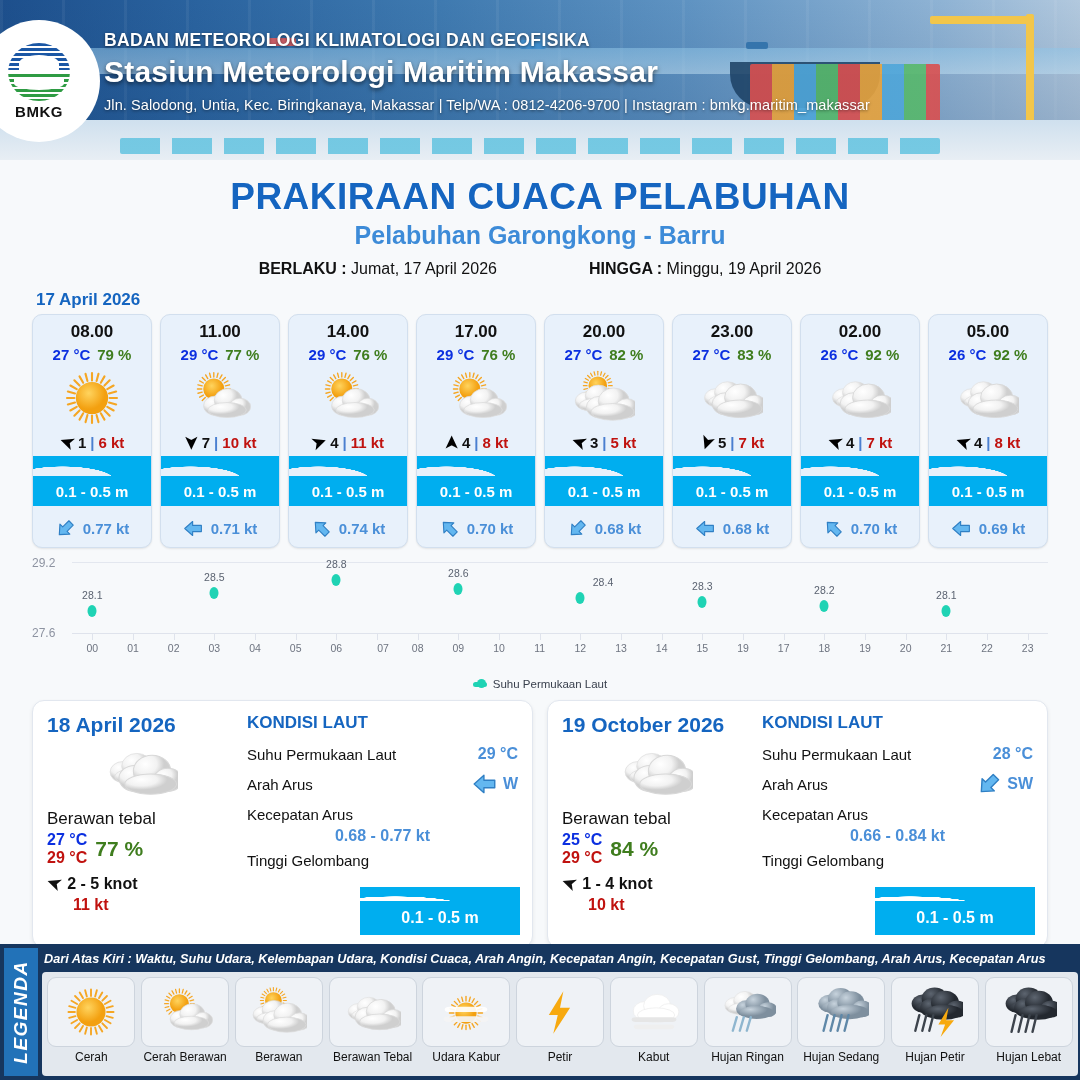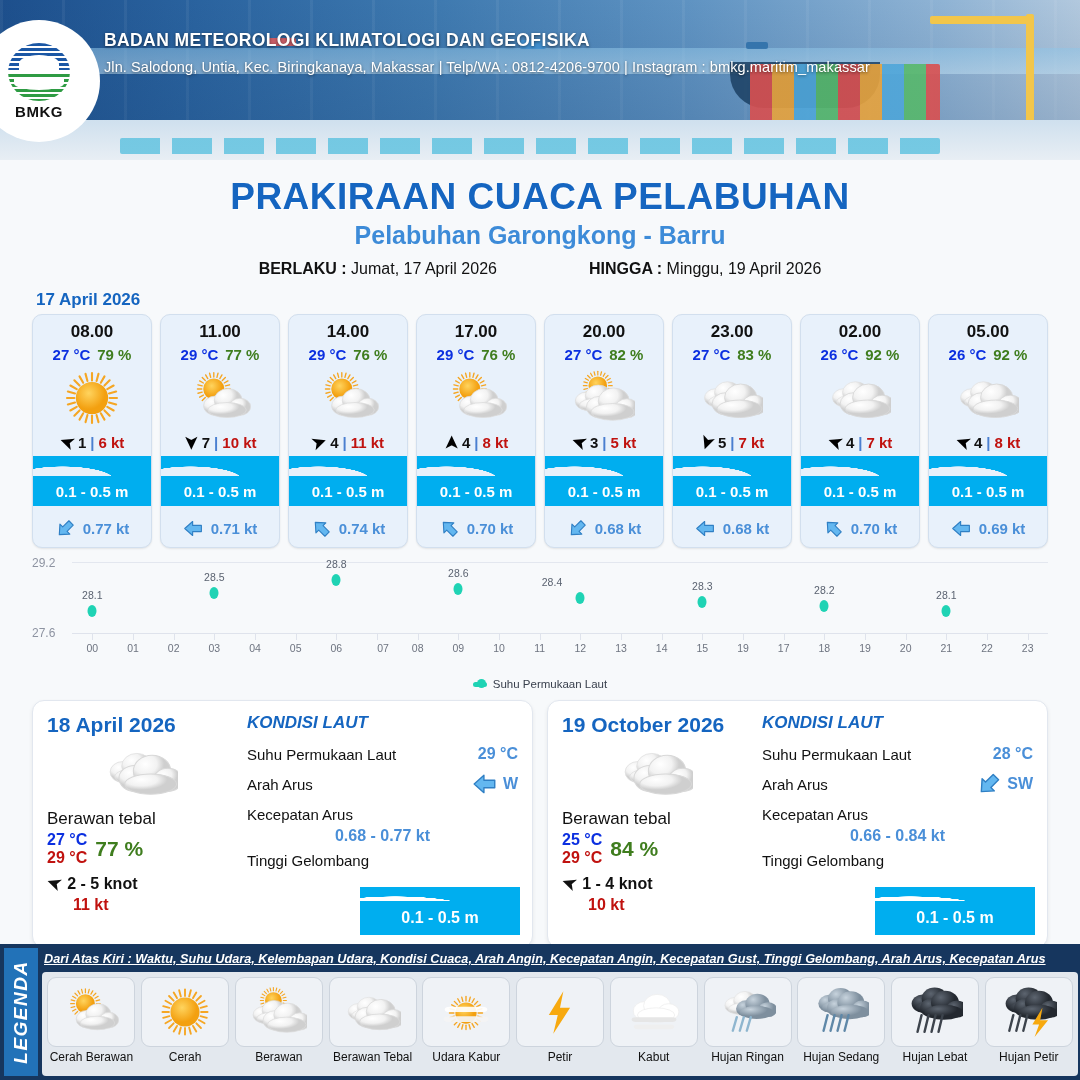--- a/index.html
+++ b/index.html
@@ -201,21 +201,21 @@
   .day-cond { font-size:17px; color:#111; margin-top:6px; }
   .day-temps { display:flex; align-items:center; gap:8px; margin-top:2px;}
   .day-tcol { display:flex; flex-direction:column; }
   .t-min { font-size:16px; font-weight:bold; color:#0b2fe0; }
   .t-max { font-size:16px; font-weight:bold; color:#c0120f; }
   .d-hum { font-size:21px; font-weight:bold; color:#3f7d1e; }
   .day-wind { display:flex; align-items:center; gap:6px; margin-top:6px; font-size:16px; font-weight:bold; color:#111;}
   .day-gust { font-size:16px; font-weight:bold; color:#c0120f; margin-left:26px; margin-top:2px; }
 
   .day-right { flex:1; padding-left:10px; position:relative; }
-  .kl-title { font-size:17px; font-weight:bold; color:#1565c0; margin-bottom:6px;font-style:italic; }
+  .kl-title { font-size:17px; font-weight:bold; color:#1565c0; margin-bottom:6px; }
   .kl-row { display:flex; justify-content:space-between; align-items:center; min-height:30px; }
   .kl-lab { font-size:15px; color:#111; }
   .kl-val { font-size:16px; font-weight:bold; color:#4a8fd8; }
   .kl-dir { display:flex; align-items:center; gap:5px; }
   .kl-speed { font-size:16px; font-weight:bold; color:#4a8fd8; text-align:center; margin-top:-2px;}
   .kl-wave {
     position:absolute; right:-2px; bottom:-2px; width:160px; height:46px;
   }
   .kl-wave .body{
     position:absolute; left:0; bottom:0; width:100%; height:34px; background:#00aeef;
@@ -236,21 +236,21 @@
   .legenda-bar {
     position:absolute; left:4px; top:4px; width:34px; height:128px;
     background:#2272b8; display:flex; align-items:center; justify-content:center;
   }
   .legenda-bar span {
     transform:rotate(-90deg); white-space:nowrap;
     color:#fff; font-size:19px; font-weight:bold; font-style:italic; letter-spacing:1.5px;
   }
   .legend-note {
     position:absolute; left:44px; top:8px; right:6px;
-    color:#fff; font-size:12.7px; font-style:italic; font-weight:bold;text-decoration:underline;
+    color:#fff; font-size:12.7px; font-style:italic; font-weight:bold;
   }
   .legend-items {
     position:absolute; left:42px; top:28px; right:2px; height:104px;
     background:#e3e8ee; border-radius:4px;
     display:flex; align-items:flex-start; padding:5px 4px 0 4px; gap:3px;
   }
   .li { flex:1; display:flex; flex-direction:column; align-items:center; }
   .li-box {
     width:100%; max-width:88px; height:70px; background:#eff2f6;
     border:1px solid #cdd4dd; border-radius:9px;
@@ -280,20 +280,21 @@
       <div class="top"></div>
         <div class="arc"></div>
         <div class="bot"></div>
         <div class="wave"></div>
     </div>
     <div class="logo-text">BMKG</div>
   </div>
 
   <div class="hdr-txt">
     <div class="hdr-line1">BADAN METEOROLOGI KLIMATOLOGI DAN GEOFISIKA</div>
+    <div class="hdr-line2">Stasiun Meteorologi Maritim Makassar</div>
     <div class="hdr-line3">Jln. Salodong, Untia, Kec. Biringkanaya, Makassar | Telp/WA : 0812-4206-9700 | Instagram : bmkg.maritim_makassar</div>
   </div>
 </div>
 
 <div class="title-main">PRAKIRAAN CUACA PELABUHAN</div>
 <div class="title-sub">Pelabuhan Garongkong - Barru</div>
 <div class="validity">
   <div>
     <b>BERLAKU :</b>
     <span>Jumat, 17 April 2026</span>
@@ -953,21 +954,21 @@
       <div class="x-lab" style="left:1001.6666666666666px">23</div>
       <div class="dot" style="left:66.33333333333333px;top:48.81249999999997px;background:#1fd3b4"></div>
       <div class="dot-lab" style="left:66.33333333333333px;top:38.81249999999997px">28.1</div>
       <div class="dot" style="left:188.33333333333334px;top:31.062500000000007px;background:#1fd3b4"></div>
       <div class="dot-lab" style="left:188.33333333333334px;top:21.062500000000007px">28.5</div>
       <div class="dot" style="left:310.3333333333333px;top:17.749999999999957px;background:#1fd3b4"></div>
       <div class="dot-lab" style="left:310.3333333333333px;top:7.749999999999957px">28.8</div>
       <div class="dot" style="left:432.3333333333333px;top:26.624999999999936px;background:#1fd3b4"></div>
       <div class="dot-lab" style="left:432.3333333333333px;top:16.624999999999936px">28.6</div>
       <div class="dot" style="left:554.3333333333334px;top:35.50000000000008px;background:#1fd3b4"></div>
-      <div class="dot-lab" style="left:526px;top:25.500000000000078px">28.4</div>
+      <div class="dot-lab" style="left:577px;top:25.500000000000078px">28.4</div>
       <div class="dot" style="left:676.3333333333334px;top:39.937499999999986px;background:#1fd3b4"></div>
       <div class="dot-lab" style="left:676.3333333333334px;top:29.937499999999986px">28.3</div>
       <div class="dot" style="left:798.3333333333334px;top:44.37500000000006px;background:#1fd3b4"></div>
       <div class="dot-lab" style="left:798.3333333333334px;top:34.37500000000006px">28.2</div>
       <div class="dot" style="left:920.3333333333334px;top:48.81249999999997px;background:#1fd3b4"></div>
       <div class="dot-lab" style="left:920.3333333333334px;top:38.81249999999997px">28.1</div>
     </div>
 </div>
 <div class="chart-legend">
   <span class="legend-mark"></span>
@@ -1136,20 +1137,75 @@
     </div>
     </div>
   </div>
 
 <div class="legend-block">
   <div class="legenda-bar">
     <span>LEGENDA</span>
   </div>
   <div class="legend-note">Dari Atas Kiri : Waktu, Suhu Udara, Kelembapan Udara, Kondisi Cuaca, Arah Angin, Kecepatan Angin, Kecepatan Gust, Tinggi Gelombang, Arah Arus, Kecepatan Arus</div>
   <div class="legend-items" id="legend-items">
+      <div class="li">
+        <div class="li-box">
+      <span>
+            <svg width="56" height="52" viewBox="0 0 56 52">
+              <defs>
+    <radialGradient id="cw" cx="32%" cy="28%">
+                  <stop offset="0%" stop-color="#ffffff"></stop>
+                  <stop offset="62%" stop-color="#f2f2f2"></stop>
+                  <stop offset="100%" stop-color="#cfcfcf"></stop>
+                </radialGradient>
+    <radialGradient id="cg" cx="32%" cy="28%">
+                  <stop offset="0%" stop-color="#c7d3dd"></stop>
+                  <stop offset="100%" stop-color="#7e8f9e"></stop>
+                </radialGradient>
+    <radialGradient id="cd" cx="35%" cy="28%">
+                  <stop offset="0%" stop-color="#5d6570"></stop>
+                  <stop offset="100%" stop-color="#23282f"></stop>
+                </radialGradient>
+  </defs>
+              <defs>
+                <radialGradient id="sg282614.56" cx="40%" cy="35%">
+                  <stop offset="0%" stop-color="#ffd45e"></stop>
+                  <stop offset="100%" stop-color="#f3a010"></stop>
+                </radialGradient>
+              </defs>
+  <line x1="44.06" y1="26" x2="50.568" y2="26" stroke="#f5a623" stroke-width="1.8928" stroke-linecap="round" opacity="1"></line>
+              <line x1="43.51276877020244" y1="30.15663386434648" x2="49.7990140476917" y2="31.841028209873688" stroke="#f5a623" stroke-width="1.8928" stroke-linecap="round" opacity="1"></line>
+              <line x1="41.90836798477809" y1="34.03" x2="47.54446131260721" y2="37.284" stroke="#f5a623" stroke-width="1.8928" stroke-linecap="round" opacity="1"></line>
+              <line x1="39.35613490585595" y1="37.35613490585595" x2="43.95798583781801" y2="41.957985837818" stroke="#f5a623" stroke-width="1.8928" stroke-linecap="round" opacity="1"></line>
+              <line x1="36.03" y1="39.90836798477808" x2="39.284000000000006" y2="45.54446131260721" stroke="#f5a623" stroke-width="1.8928" stroke-linecap="round" opacity="1"></line>
+              <line x1="32.15663386434648" y1="41.51276877020244" x2="33.84102820987369" y2="47.7990140476917" stroke="#f5a623" stroke-width="1.8928" stroke-linecap="round" opacity="1"></line>
+              <line x1="28" y1="42.06" x2="28" y2="48.568" stroke="#f5a623" stroke-width="1.8928" stroke-linecap="round" opacity="1"></line>
+              <line x1="23.84336613565352" y1="41.51276877020244" x2="22.158971790126316" y2="47.7990140476917" stroke="#f5a623" stroke-width="1.8928" stroke-linecap="round" opacity="1"></line>
+              <line x1="19.970000000000002" y1="39.90836798477809" x2="16.716000000000005" y2="45.54446131260721" stroke="#f5a623" stroke-width="1.8928" stroke-linecap="round" opacity="1"></line>
+              <line x1="16.643865094144047" y1="37.35613490585595" x2="12.042014162181996" y2="41.95798583781801" stroke="#f5a623" stroke-width="1.8928" stroke-linecap="round" opacity="1"></line>
+              <line x1="14.091632015221913" y1="34.03" x2="8.455538687392785" y2="37.284" stroke="#f5a623" stroke-width="1.8928" stroke-linecap="round" opacity="1"></line>
+              <line x1="12.487231229797562" y1="30.15663386434649" x2="6.200985952308308" y2="31.841028209873695" stroke="#f5a623" stroke-width="1.8928" stroke-linecap="round" opacity="1"></line>
+              <line x1="11.939999999999998" y1="26.000000000000004" x2="5.431999999999999" y2="26.000000000000004" stroke="#f5a623" stroke-width="1.8928" stroke-linecap="round" opacity="1"></line>
+              <line x1="12.48723122979756" y1="21.843366135653515" x2="6.200985952308304" y2="20.15897179012631" stroke="#f5a623" stroke-width="1.8928" stroke-linecap="round" opacity="1"></line>
+              <line x1="14.091632015221911" y1="17.970000000000006" x2="8.455538687392785" y2="14.716000000000006" stroke="#f5a623" stroke-width="1.8928" stroke-linecap="round" opacity="1"></line>
+              <line x1="16.64386509414404" y1="14.64386509414405" x2="12.042014162181985" y2="10.042014162182003" stroke="#f5a623" stroke-width="1.8928" stroke-linecap="round" opacity="1"></line>
+              <line x1="19.96999999999999" y1="12.091632015221919" x2="16.715999999999987" y2="6.455538687392792" stroke="#f5a623" stroke-width="1.8928" stroke-linecap="round" opacity="1"></line>
+              <line x1="23.84336613565352" y1="10.48723122979756" x2="22.158971790126316" y2="4.200985952308304" stroke="#f5a623" stroke-width="1.8928" stroke-linecap="round" opacity="1"></line>
+              <line x1="27.999999999999996" y1="9.939999999999998" x2="27.999999999999996" y2="3.4319999999999986" stroke="#f5a623" stroke-width="1.8928" stroke-linecap="round" opacity="1"></line>
+              <line x1="32.156633864346475" y1="10.487231229797558" x2="33.84102820987368" y2="4.200985952308301" stroke="#f5a623" stroke-width="1.8928" stroke-linecap="round" opacity="1"></line>
+              <line x1="36.03" y1="12.091632015221915" x2="39.284000000000006" y2="6.455538687392789" stroke="#f5a623" stroke-width="1.8928" stroke-linecap="round" opacity="1"></line>
+              <line x1="39.35613490585595" y1="14.643865094144042" x2="43.957985837818" y2="10.04201416218199" stroke="#f5a623" stroke-width="1.8928" stroke-linecap="round" opacity="1"></line>
+              <line x1="41.90836798477808" y1="17.96999999999999" x2="47.54446131260721" y2="14.715999999999989" stroke="#f5a623" stroke-width="1.8928" stroke-linecap="round" opacity="1"></line>
+              <line x1="43.512768770202435" y1="21.843366135653504" x2="49.799014047691685" y2="20.158971790126294" stroke="#f5a623" stroke-width="1.8928" stroke-linecap="round" opacity="1"></line>
+              <circle cx="28" cy="26" r="14.56" fill="url(#sg282614.56)"></circle>
+            </svg>
+          </span>
+    </div>
+    <div class="li-lab">Cerah</div>
+      </div>
       <div class="li">
         <div class="li-box">
       <span>
             <svg width="56" height="52" viewBox="0 0 56 52">
               <defs>
     <radialGradient id="cw" cx="32%" cy="28%">
                   <stop offset="0%" stop-color="#ffffff"></stop>
                   <stop offset="62%" stop-color="#f2f2f2"></stop>
                   <stop offset="100%" stop-color="#cfcfcf"></stop>
                 </radialGradient>
@@ -1217,75 +1273,20 @@
     <radialGradient id="cg" cx="32%" cy="28%">
                   <stop offset="0%" stop-color="#c7d3dd"></stop>
                   <stop offset="100%" stop-color="#7e8f9e"></stop>
                 </radialGradient>
     <radialGradient id="cd" cx="35%" cy="28%">
                   <stop offset="0%" stop-color="#5d6570"></stop>
                   <stop offset="100%" stop-color="#23282f"></stop>
                 </radialGradient>
   </defs>
               <defs>
-                <radialGradient id="sg282614.56" cx="40%" cy="35%">
-                  <stop offset="0%" stop-color="#ffd45e"></stop>
-                  <stop offset="100%" stop-color="#f3a010"></stop>
-                </radialGradient>
-              </defs>
-  <line x1="44.06" y1="26" x2="50.568" y2="26" stroke="#f5a623" stroke-width="1.8928" stroke-linecap="round" opacity="1"></line>
-              <line x1="43.51276877020244" y1="30.15663386434648" x2="49.7990140476917" y2="31.841028209873688" stroke="#f5a623" stroke-width="1.8928" stroke-linecap="round" opacity="1"></line>
-              <line x1="41.90836798477809" y1="34.03" x2="47.54446131260721" y2="37.284" stroke="#f5a623" stroke-width="1.8928" stroke-linecap="round" opacity="1"></line>
-              <line x1="39.35613490585595" y1="37.35613490585595" x2="43.95798583781801" y2="41.957985837818" stroke="#f5a623" stroke-width="1.8928" stroke-linecap="round" opacity="1"></line>
-              <line x1="36.03" y1="39.90836798477808" x2="39.284000000000006" y2="45.54446131260721" stroke="#f5a623" stroke-width="1.8928" stroke-linecap="round" opacity="1"></line>
-              <line x1="32.15663386434648" y1="41.51276877020244" x2="33.84102820987369" y2="47.7990140476917" stroke="#f5a623" stroke-width="1.8928" stroke-linecap="round" opacity="1"></line>
-              <line x1="28" y1="42.06" x2="28" y2="48.568" stroke="#f5a623" stroke-width="1.8928" stroke-linecap="round" opacity="1"></line>
-              <line x1="23.84336613565352" y1="41.51276877020244" x2="22.158971790126316" y2="47.7990140476917" stroke="#f5a623" stroke-width="1.8928" stroke-linecap="round" opacity="1"></line>
-              <line x1="19.970000000000002" y1="39.90836798477809" x2="16.716000000000005" y2="45.54446131260721" stroke="#f5a623" stroke-width="1.8928" stroke-linecap="round" opacity="1"></line>
-              <line x1="16.643865094144047" y1="37.35613490585595" x2="12.042014162181996" y2="41.95798583781801" stroke="#f5a623" stroke-width="1.8928" stroke-linecap="round" opacity="1"></line>
-              <line x1="14.091632015221913" y1="34.03" x2="8.455538687392785" y2="37.284" stroke="#f5a623" stroke-width="1.8928" stroke-linecap="round" opacity="1"></line>
-              <line x1="12.487231229797562" y1="30.15663386434649" x2="6.200985952308308" y2="31.841028209873695" stroke="#f5a623" stroke-width="1.8928" stroke-linecap="round" opacity="1"></line>
-              <line x1="11.939999999999998" y1="26.000000000000004" x2="5.431999999999999" y2="26.000000000000004" stroke="#f5a623" stroke-width="1.8928" stroke-linecap="round" opacity="1"></line>
-              <line x1="12.48723122979756" y1="21.843366135653515" x2="6.200985952308304" y2="20.15897179012631" stroke="#f5a623" stroke-width="1.8928" stroke-linecap="round" opacity="1"></line>
-              <line x1="14.091632015221911" y1="17.970000000000006" x2="8.455538687392785" y2="14.716000000000006" stroke="#f5a623" stroke-width="1.8928" stroke-linecap="round" opacity="1"></line>
-              <line x1="16.64386509414404" y1="14.64386509414405" x2="12.042014162181985" y2="10.042014162182003" stroke="#f5a623" stroke-width="1.8928" stroke-linecap="round" opacity="1"></line>
-              <line x1="19.96999999999999" y1="12.091632015221919" x2="16.715999999999987" y2="6.455538687392792" stroke="#f5a623" stroke-width="1.8928" stroke-linecap="round" opacity="1"></line>
-              <line x1="23.84336613565352" y1="10.48723122979756" x2="22.158971790126316" y2="4.200985952308304" stroke="#f5a623" stroke-width="1.8928" stroke-linecap="round" opacity="1"></line>
-              <line x1="27.999999999999996" y1="9.939999999999998" x2="27.999999999999996" y2="3.4319999999999986" stroke="#f5a623" stroke-width="1.8928" stroke-linecap="round" opacity="1"></line>
-              <line x1="32.156633864346475" y1="10.487231229797558" x2="33.84102820987368" y2="4.200985952308301" stroke="#f5a623" stroke-width="1.8928" stroke-linecap="round" opacity="1"></line>
-              <line x1="36.03" y1="12.091632015221915" x2="39.284000000000006" y2="6.455538687392789" stroke="#f5a623" stroke-width="1.8928" stroke-linecap="round" opacity="1"></line>
-              <line x1="39.35613490585595" y1="14.643865094144042" x2="43.957985837818" y2="10.04201416218199" stroke="#f5a623" stroke-width="1.8928" stroke-linecap="round" opacity="1"></line>
-              <line x1="41.90836798477808" y1="17.96999999999999" x2="47.54446131260721" y2="14.715999999999989" stroke="#f5a623" stroke-width="1.8928" stroke-linecap="round" opacity="1"></line>
-              <line x1="43.512768770202435" y1="21.843366135653504" x2="49.799014047691685" y2="20.158971790126294" stroke="#f5a623" stroke-width="1.8928" stroke-linecap="round" opacity="1"></line>
-              <circle cx="28" cy="26" r="14.56" fill="url(#sg282614.56)"></circle>
-            </svg>
-          </span>
-    </div>
-    <div class="li-lab">Cerah</div>
-      </div>
-      <div class="li">
-        <div class="li-box">
-      <span>
-            <svg width="56" height="52" viewBox="0 0 56 52">
-              <defs>
-    <radialGradient id="cw" cx="32%" cy="28%">
-                  <stop offset="0%" stop-color="#ffffff"></stop>
-                  <stop offset="62%" stop-color="#f2f2f2"></stop>
-                  <stop offset="100%" stop-color="#cfcfcf"></stop>
-                </radialGradient>
-    <radialGradient id="cg" cx="32%" cy="28%">
-                  <stop offset="0%" stop-color="#c7d3dd"></stop>
-                  <stop offset="100%" stop-color="#7e8f9e"></stop>
-                </radialGradient>
-    <radialGradient id="cd" cx="35%" cy="28%">
-                  <stop offset="0%" stop-color="#5d6570"></stop>
-                  <stop offset="100%" stop-color="#23282f"></stop>
-                </radialGradient>
-  </defs>
-              <defs>
                 <radialGradient id="sg22.40000000000000214.5600000000000028.4" cx="40%" cy="35%">
                   <stop offset="0%" stop-color="#ffd45e"></stop>
                   <stop offset="100%" stop-color="#f3a010"></stop>
                 </radialGradient>
               </defs>
   <line x1="32.300000000000004" y1="14.560000000000002" x2="35.42" y2="14.560000000000002" stroke="#f5a623" stroke-width="1.092" stroke-linecap="round" opacity="1"></line>
               <line x1="31.96266568026178" y1="17.122308546514958" x2="34.97635425828367" y2="17.929823967234825" stroke="#f5a623" stroke-width="1.092" stroke-linecap="round" opacity="1"></line>
               <line x1="30.973651497465944" y1="19.51" x2="33.675650757273395" y2="21.07" stroke="#f5a623" stroke-width="1.092" stroke-linecap="round" opacity="1"></line>
               <line x1="29.400357133746823" y1="21.560357133746823" x2="31.606530291048852" y2="23.766530291048852" stroke="#f5a623" stroke-width="1.092" stroke-linecap="round" opacity="1"></line>
               <line x1="27.35" y1="23.133651497465944" x2="28.910000000000004" y2="25.83565075727339" stroke="#f5a623" stroke-width="1.092" stroke-linecap="round" opacity="1"></line>
@@ -1579,63 +1580,63 @@
     <ellipse cx="3" cy="-3" rx="13" ry="11" fill="url(#cd)"></ellipse>
     <ellipse cx="14" cy="3" rx="10" ry="8" fill="url(#cd)"></ellipse>
     <ellipse cx="2" cy="6" rx="18" ry="7" fill="url(#cd)"></ellipse>
   </g>
               <g transform="translate(34.72,19.76) scale(1.0769230769230769)">
     <ellipse cx="-9" cy="2" rx="11" ry="9" fill="url(#cd)"></ellipse>
     <ellipse cx="3" cy="-3" rx="13" ry="11" fill="url(#cd)"></ellipse>
     <ellipse cx="14" cy="3" rx="10" ry="8" fill="url(#cd)"></ellipse>
     <ellipse cx="2" cy="6" rx="18" ry="7" fill="url(#cd)"></ellipse>
   </g>
+              <line x1="12.32" y1="29.120000000000005" x2="8.32" y2="44.720000000000006" stroke="#3d444d" stroke-width="2.4" stroke-linecap="round"></line>
+              <line x1="19.32" y1="29.120000000000005" x2="15.32" y2="44.720000000000006" stroke="#3d444d" stroke-width="2.4" stroke-linecap="round"></line>
+              <line x1="26.32" y1="29.120000000000005" x2="22.32" y2="44.720000000000006" stroke="#3d444d" stroke-width="2.4" stroke-linecap="round"></line>
+              <polygon points="41.44,21.84 31.360000000000003,38.48 38.080000000000005,38.48 33.6,50.96 47.04,34.32 39.199999999999996,34.32" fill="#f7a90f"></polygon>
+            </svg>
+          </span>
+    </div>
+    <div class="li-lab">Hujan Petir</div>
+      </div>
+      <div class="li">
+        <div class="li-box">
+      <span>
+            <svg width="56" height="52" viewBox="0 0 56 52">
+              <defs>
+    <radialGradient id="cw" cx="32%" cy="28%">
+                  <stop offset="0%" stop-color="#ffffff"></stop>
+                  <stop offset="62%" stop-color="#f2f2f2"></stop>
+                  <stop offset="100%" stop-color="#cfcfcf"></stop>
+                </radialGradient>
+    <radialGradient id="cg" cx="32%" cy="28%">
+                  <stop offset="0%" stop-color="#c7d3dd"></stop>
+                  <stop offset="100%" stop-color="#7e8f9e"></stop>
+                </radialGradient>
+    <radialGradient id="cd" cx="35%" cy="28%">
+                  <stop offset="0%" stop-color="#5d6570"></stop>
+                  <stop offset="100%" stop-color="#23282f"></stop>
+                </radialGradient>
+  </defs>
+              <g transform="translate(24.64,15.6) scale(1)">
+    <ellipse cx="-9" cy="2" rx="11" ry="9" fill="url(#cd)"></ellipse>
+    <ellipse cx="3" cy="-3" rx="13" ry="11" fill="url(#cd)"></ellipse>
+    <ellipse cx="14" cy="3" rx="10" ry="8" fill="url(#cd)"></ellipse>
+    <ellipse cx="2" cy="6" rx="18" ry="7" fill="url(#cd)"></ellipse>
+  </g>
+              <g transform="translate(34.72,19.76) scale(1.0769230769230769)">
+    <ellipse cx="-9" cy="2" rx="11" ry="9" fill="url(#cd)"></ellipse>
+    <ellipse cx="3" cy="-3" rx="13" ry="11" fill="url(#cd)"></ellipse>
+    <ellipse cx="14" cy="3" rx="10" ry="8" fill="url(#cd)"></ellipse>
+    <ellipse cx="2" cy="6" rx="18" ry="7" fill="url(#cd)"></ellipse>
+  </g>
               <line x1="14.56" y1="29.120000000000005" x2="10.56" y2="45.760000000000005" stroke="#3d444d" stroke-width="2.4" stroke-linecap="round"></line>
               <line x1="21.560000000000002" y1="29.120000000000005" x2="17.560000000000002" y2="45.760000000000005" stroke="#3d444d" stroke-width="2.4" stroke-linecap="round"></line>
               <line x1="28.560000000000002" y1="29.120000000000005" x2="24.560000000000002" y2="45.760000000000005" stroke="#3d444d" stroke-width="2.4" stroke-linecap="round"></line>
               <line x1="35.56" y1="29.120000000000005" x2="31.560000000000002" y2="45.760000000000005" stroke="#3d444d" stroke-width="2.4" stroke-linecap="round"></line>
             </svg>
           </span>
     </div>
     <div class="li-lab">Hujan Lebat</div>
       </div>
-      <div class="li">
-        <div class="li-box">
-      <span>
-            <svg width="56" height="52" viewBox="0 0 56 52">
-              <defs>
-    <radialGradient id="cw" cx="32%" cy="28%">
-                  <stop offset="0%" stop-color="#ffffff"></stop>
-                  <stop offset="62%" stop-color="#f2f2f2"></stop>
-                  <stop offset="100%" stop-color="#cfcfcf"></stop>
-                </radialGradient>
-    <radialGradient id="cg" cx="32%" cy="28%">
-                  <stop offset="0%" stop-color="#c7d3dd"></stop>
-                  <stop offset="100%" stop-color="#7e8f9e"></stop>
-                </radialGradient>
-    <radialGradient id="cd" cx="35%" cy="28%">
-                  <stop offset="0%" stop-color="#5d6570"></stop>
-                  <stop offset="100%" stop-color="#23282f"></stop>
-                </radialGradient>
-  </defs>
-              <g transform="translate(24.64,15.6) scale(1)">
-    <ellipse cx="-9" cy="2" rx="11" ry="9" fill="url(#cd)"></ellipse>
-    <ellipse cx="3" cy="-3" rx="13" ry="11" fill="url(#cd)"></ellipse>
-    <ellipse cx="14" cy="3" rx="10" ry="8" fill="url(#cd)"></ellipse>
-    <ellipse cx="2" cy="6" rx="18" ry="7" fill="url(#cd)"></ellipse>
-  </g>
-              <g transform="translate(34.72,19.76) scale(1.0769230769230769)">
-    <ellipse cx="-9" cy="2" rx="11" ry="9" fill="url(#cd)"></ellipse>
-    <ellipse cx="3" cy="-3" rx="13" ry="11" fill="url(#cd)"></ellipse>
-    <ellipse cx="14" cy="3" rx="10" ry="8" fill="url(#cd)"></ellipse>
-    <ellipse cx="2" cy="6" rx="18" ry="7" fill="url(#cd)"></ellipse>
-  </g>
-              <line x1="12.32" y1="29.120000000000005" x2="8.32" y2="44.720000000000006" stroke="#3d444d" stroke-width="2.4" stroke-linecap="round"></line>
-              <line x1="19.32" y1="29.120000000000005" x2="15.32" y2="44.720000000000006" stroke="#3d444d" stroke-width="2.4" stroke-linecap="round"></line>
-              <line x1="26.32" y1="29.120000000000005" x2="22.32" y2="44.720000000000006" stroke="#3d444d" stroke-width="2.4" stroke-linecap="round"></line>
-              <polygon points="41.44,21.84 31.360000000000003,38.48 38.080000000000005,38.48 33.6,50.96 47.04,34.32 39.199999999999996,34.32" fill="#f7a90f"></polygon>
-            </svg>
-          </span>
-    </div>
-    <div class="li-lab">Hujan Petir</div>
-      </div>
     </div>
 </div>
 
 </body></html>

